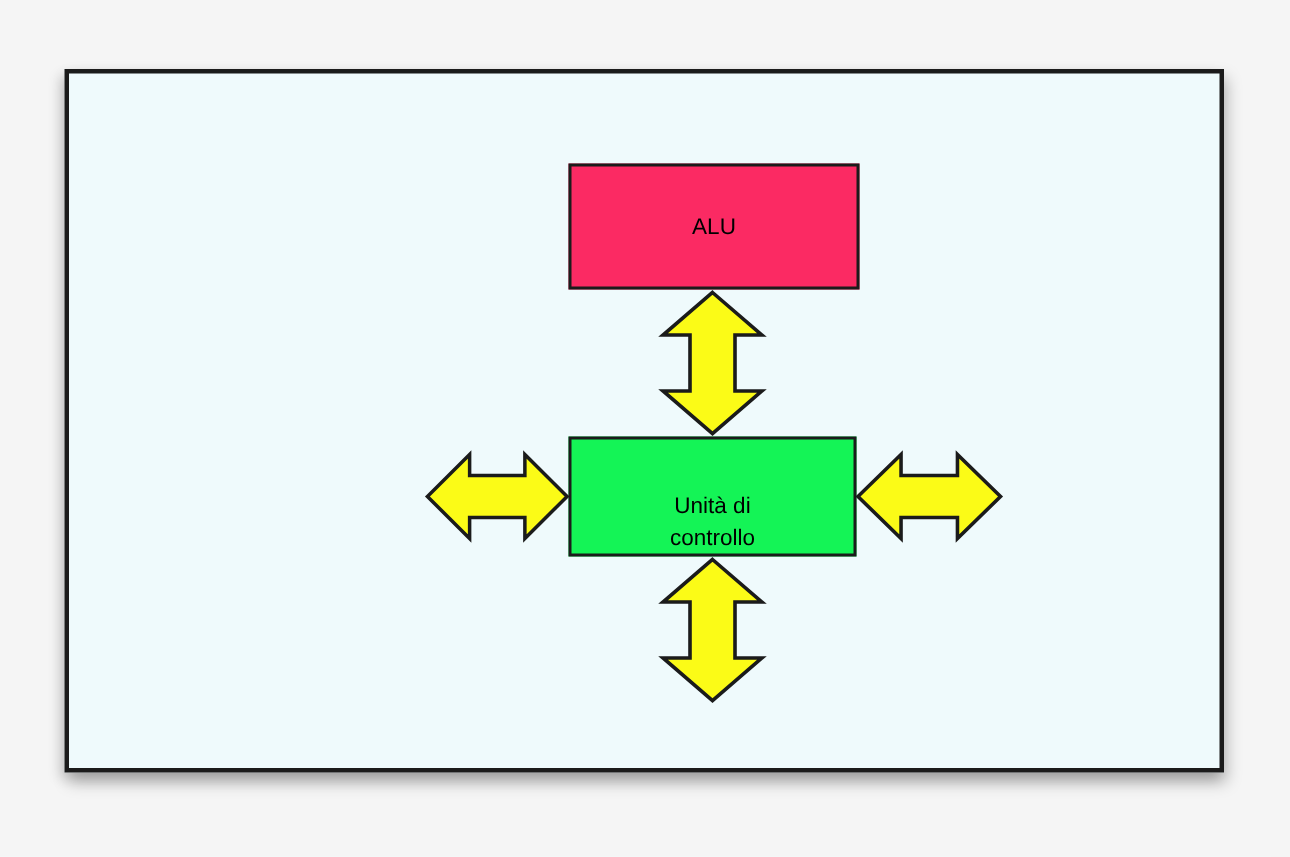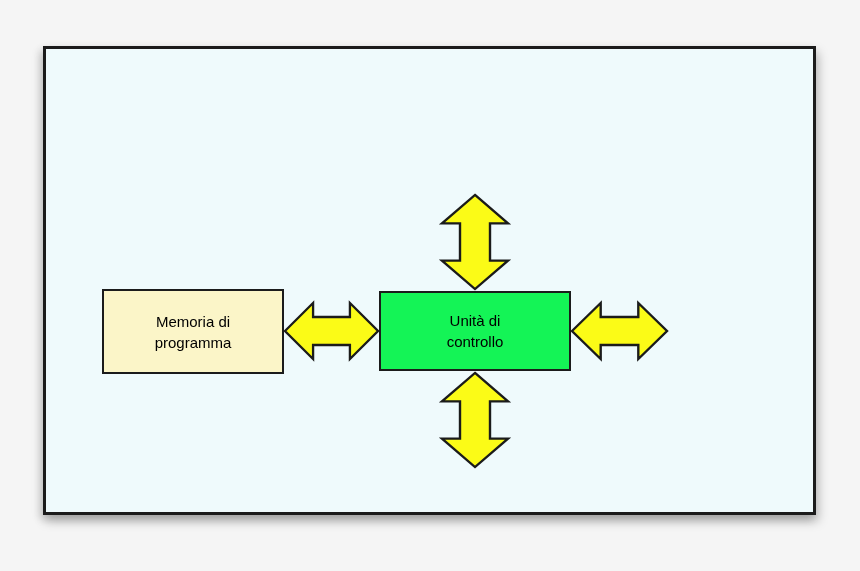--- a/index.html
+++ b/index.html
@@ -42,21 +42,21 @@
     border: 2px solid var(--color-border);
     text-align: center;
   }
   .node-label {
     font-size: 15px;
     line-height: 21px;
     color: var(--color-text);
     white-space: pre-line;
   }
   .node-alu            { left: 333px; top: 60px;  width: 194px; height: 84px; background: var(--color-alu); }
-  .node-control-unit   { left: 333px; top: 242px; width: 192px; height: 80px; background: var(--color-control-unit); }
+  .node-control-unit   { left: 333px; top: 242px; width: 192px; height: 80px; background: var(--color-control-unit); align-items: flex-end; }
   .node-program-memory { left: 56px;  top: 240px; width: 182px; height: 85px; background: var(--color-program-memory); }
   .node-data-memory    { left: 623px; top: 240px; width: 177px; height: 85px; background: var(--color-data-memory); }
   .node-io             { left: 333px; top: 420px; width: 192px; height: 80px; background: var(--color-io); }
   .arrow {
     position: absolute;
     overflow: visible;
   }
   .arrow polygon {
     fill: var(--color-arrow);
     stroke: var(--color-arrow-stroke);
@@ -67,25 +67,24 @@
   .arrow-v-bottom { left: 395px; top: 323px; width: 68px; height: 96px; }
   .arrow-h-left   { left: 238px; top: 253px; width: 95px; height: 58px; }
   .arrow-h-right  { left: 525px; top: 253px; width: 97px; height: 58px; }
 </style>
 </head>
 <body>
 
 <div class="canvas">
   <div class="frame">
 
+    <div class="node node-alu">
+      <span class="node-label">ALU</span>
+    </div>
 
-    <div class="node node-program-memory">
-      <span class="node-label">Memoria di
-programma</span>
-    </div>
 
     <div class="node node-control-unit">
       <span class="node-label">Unità di
 controllo</span>
     </div>
 
 
 
     <svg class="arrow arrow-v-top" viewBox="0 0 68 98" preserveAspectRatio="none">
       <polygon points="34,1 67,30 49,30 49,68 67,68 34,97 1,68 19,68 19,30 1,30"></polygon>

